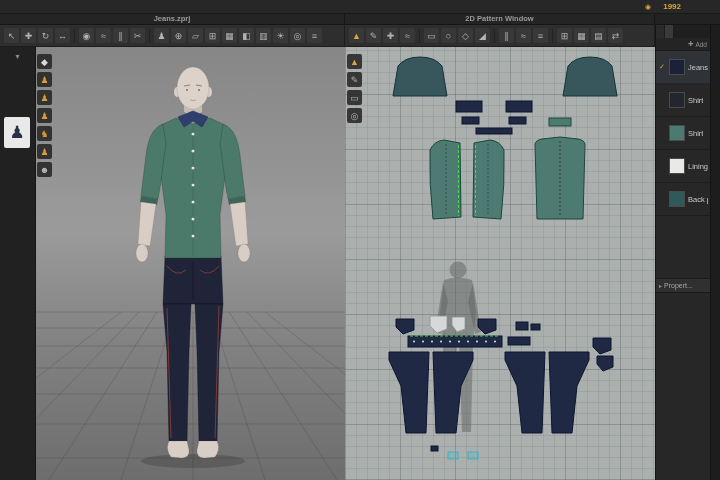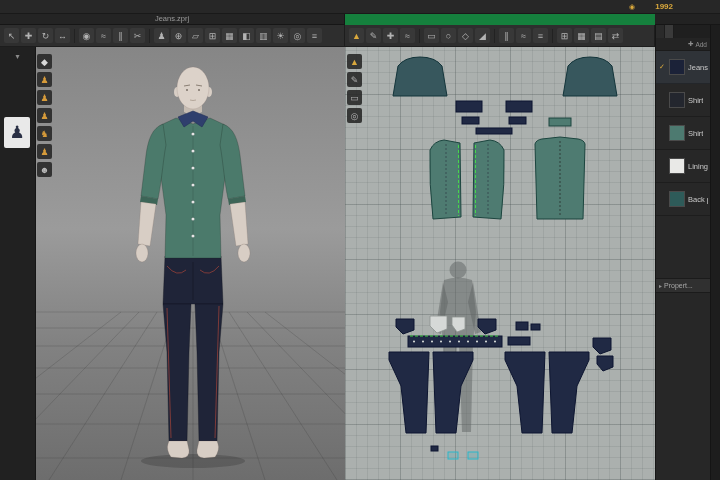--- a/index.html
+++ b/index.html
@@ -4,27 +4,27 @@
 <style>
   html,body{margin:0;padding:0;background:#141414;}
   .app{position:relative;width:720px;height:480px;overflow:hidden;background:#232323;
        font-family:"Liberation Sans",sans-serif;color:#ccc;}
 
   
   #menubar{position:absolute;left:0;top:0;width:720px;height:13px;background:#272727;
            border-bottom:1px solid #191919;display:flex;align-items:center;z-index:9;}
   .menu-items{display:flex;align-items:center;height:100%;}
   .menu-item{font-size:8px;color:#c6c6c6;padding:0 5px;line-height:13px;white-space:nowrap;}
-  .mb-right{margin-left:auto;display:flex;align-items:center;gap:20px;padding-right:5px;}
+  .mb-right{margin-left:auto;display:flex;align-items:center;gap:12px;padding-right:5px;}
   .coin{color:#d9a83c;font-size:7px;line-height:13px;}
   .points{color:#d9a83c;font-size:8px;font-weight:bold;}
   .mb-icon{color:#8a8a8a;font-size:7px;width:10px;text-align:center;}
 
   
-  #titlebar{position:absolute;left:0;top:13px;width:720px;height:12px;background:#15803d;z-index:8;}
+  #titlebar{position:absolute;left:0;top:13px;width:720px;height:12px;background:#be185d;z-index:8;font-weight:bold;}
   .vtitle{position:absolute;top:0;height:12px;display:flex;align-items:center;justify-content:center;
           font-size:7.5px;color:#9a9a9a;box-sizing:border-box;}
   #t3d{left:0;width:345px;background:#242424;border-right:1px solid #161616;border-bottom:1px solid #161616;}
   #t2d{left:345px;width:310px;background:#242424;border-right:1px solid #161616;border-bottom:1px solid #161616;}
   #tcorner{left:655px;width:65px;background:#222;justify-content:flex-end;gap:3px;padding-right:4px;border-bottom:1px solid #161616;}
   #tcorner .mb-icon{font-size:6.5px;width:8px;}
 
   
   .toolbar{position:absolute;top:25px;height:22px;background:#2e2e2e;border-bottom:1px solid #1d1d1d;
            display:flex;align-items:center;gap:2px;padding-left:4px;box-sizing:border-box;z-index:7;}
@@ -113,20 +113,21 @@
       <span style="display:flex;gap:2px;">
 
       <span class="mb-icon"></span>
           <span class="mb-icon"></span>
         </span>
     </div>
   </div>
 
   <div id="titlebar">
     <div id="t3d" class="vtitle">Jeans.zprj</div>
+    <div id="t2d" class="vtitle">2D Pattern Window</div>
     <div id="tcorner" class="vtitle">
 
     <span class="mb-icon"></span>
         <span class="mb-icon"></span>
         <span class="mb-icon"></span>
       </div>
   </div>
 
   <div id="toolbar3d" class="toolbar">
 

